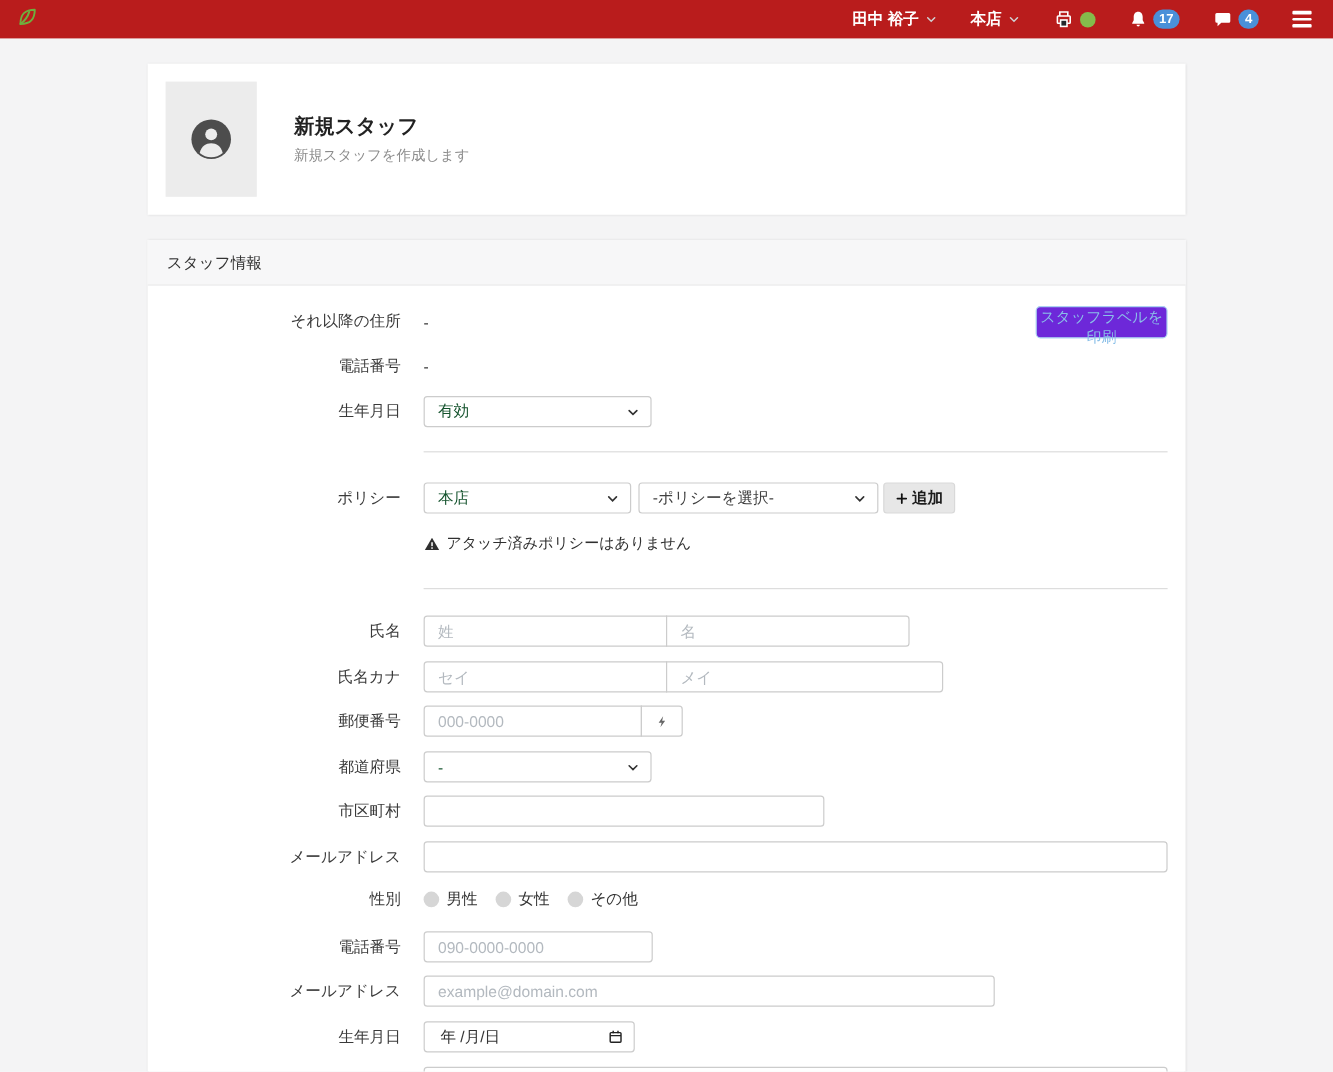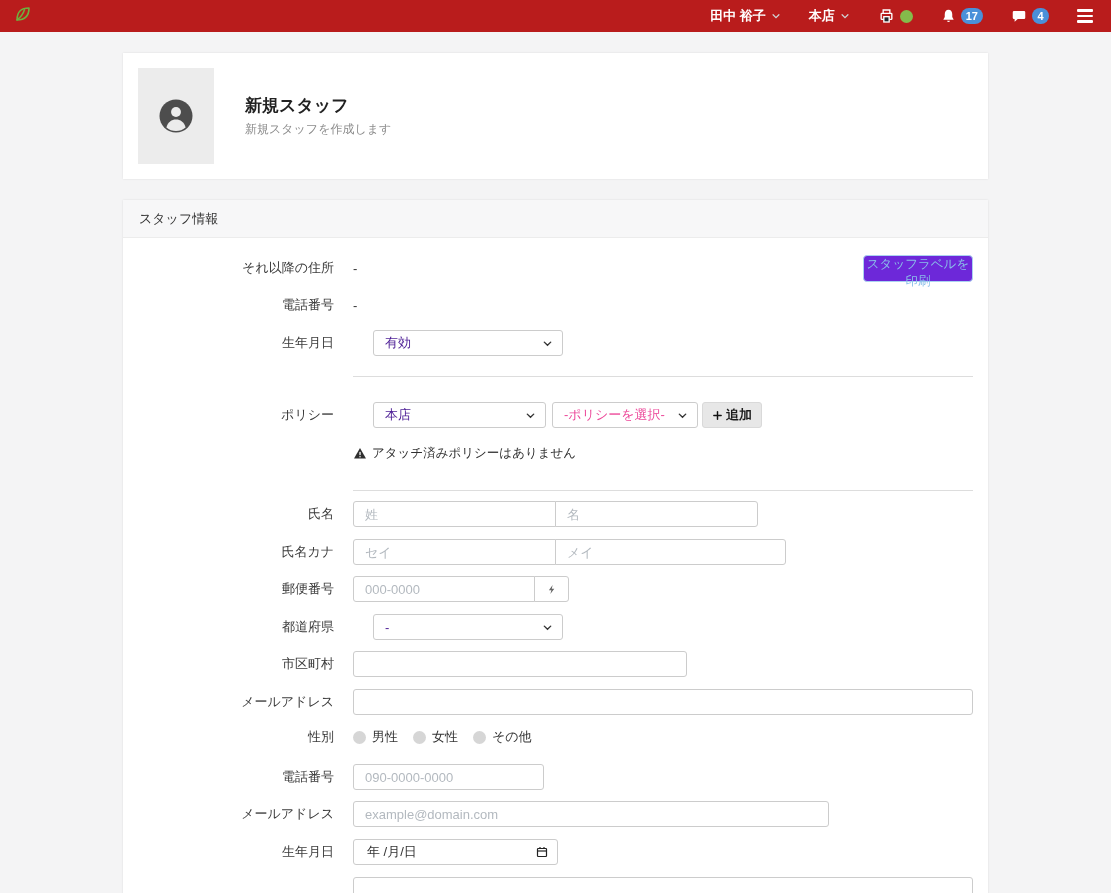--- a/index.html
+++ b/index.html
@@ -39,29 +39,29 @@
   .form-row { display:flex; align-items:center; min-height:26px; margin-top:11px; position:relative; }
   .form-row:first-child { margin-top:0; }
   .row-label { width:211px; text-align:right; margin-right:19px; font-size:13px;
     color:#3a3a3a; flex-shrink:0; }
   .row-value { font-size:13px; color:#333; }
 
   .divider { border:none; border-top:1px solid #ddd; margin:20px 15px 0 230px; }
   .divider.d2 { margin-top:28px; }
   .after-div1 { margin-top:25px; }
   .warn-row { margin-top:17px; min-height:15px; }
-  .after-div2 { margin-top:10px; }
+  .after-div2 { margin-top:22px; }
   .mt9 { margin-top:9px; } .mt14 { margin-top:14px; } .mt12 { margin-top:12px; }
 
   .txt-input { height:26px; border:1px solid #ccc; border-radius:3px; padding:0 11px;
     font-size:13px; color:#333; font-family:inherit; background:#fff; outline:none; }
   .txt-input::placeholder { color:#b3b9bf; }
   .sel { height:26px; border:1px solid #ccc; border-radius:3px; background:#fff;
     display:inline-flex; align-items:center; justify-content:space-between;
-    padding:0 9px 0 11px; font-size:13px; color:#4c1d95; cursor:pointer;margin-left:20px; }
+    padding:0 9px 0 11px; font-size:13px; color:#14532d; cursor:pointer; }
 
   .joined-first { border-radius:3px 0 0 3px; }
   .joined-last  { border-radius:0 3px 3px 0; margin-left:-1px; }
 
   .print-btn { position:absolute; right:15px; top:0; width:110px; height:27px;
     background:#6d28d9; border:1px solid #abd2f1; border-radius:4px; color:#8abfe8;
     font-size:12.5px; font-family:inherit; cursor:pointer; }
 
   .add-btn { height:26px; margin-left:4px; background:#e7e7e7; border:1px solid #d9d9d9;
     border-radius:3px; display:inline-flex; align-items:center; gap:3px; padding:4px 9px;
@@ -70,21 +70,21 @@
   .bolt-btn { width:35px; height:26px; margin-left:-1px; background:#fff;
     border:1px solid #ccc; border-radius:0 3px 3px 0; display:inline-flex;
     align-items:center; justify-content:center; cursor:pointer; }
 
   .warn-text { font-size:12.5px; color:#2f2f2f; display:flex; align-items:center; gap:5px; }
 
   .radio-group { display:flex; align-items:center; gap:15px; }
   .radio-item { display:flex; align-items:center; gap:6px; font-size:13px; color:#333; cursor:pointer; }
   .radio-dot { width:13px; height:13px; border-radius:50%; background:#d6d6d6; }
 
-  .date-box { width:205px; height:26px; border:1px solid #ccc; border-radius:3px;
+  .date-box { width:176px; height:26px; border:1px solid #ccc; border-radius:3px;
     display:inline-flex; align-items:center; justify-content:space-between;
     padding:0 9px 0 13px; font-size:13px; color:#333; background:#fff; cursor:pointer; }
 </style>
 </head>
 <body>
 
 <header class="topbar">
   <div class="topbar-left">
     <span>
       <svg width="22" height="22" viewBox="0 0 24 24" fill="none" stroke="#6fae3e" stroke-width="1.8" stroke-linecap="round" stroke-linejoin="round">
@@ -180,21 +180,21 @@
       <hr class="divider">
 
       <div class="form-row after-div1">
         <span class="row-label">ポリシー</span>
         <div class="sel" style="width:173px">
           <span>本店</span>
           <svg width="11" height="11" viewBox="0 0 24 24" fill="none" stroke="#333" stroke-width="3" stroke-linecap="round">
               <polyline points="5,9 12,16 19,9"></polyline>
             </svg>
         </div>
-        <div class="sel" style="width:146px;margin-left:6px;color:#ec4899">
+        <div class="sel" style="width:200px;margin-left:6px;color:#404040">
           <span>-ポリシーを選択-</span>
           <svg width="11" height="11" viewBox="0 0 24 24" fill="none" stroke="#333" stroke-width="3" stroke-linecap="round">
               <polyline points="5,9 12,16 19,9"></polyline>
             </svg>
         </div>
         <button class="add-btn">
           <svg width="11" height="11" viewBox="0 0 24 24" fill="none" stroke="#111" stroke-width="3.2" stroke-linecap="round">
               <line x1="12" y1="4" x2="12" y2="20"></line>
               <line x1="4" y1="12" x2="20" y2="12"></line>
             </svg>

